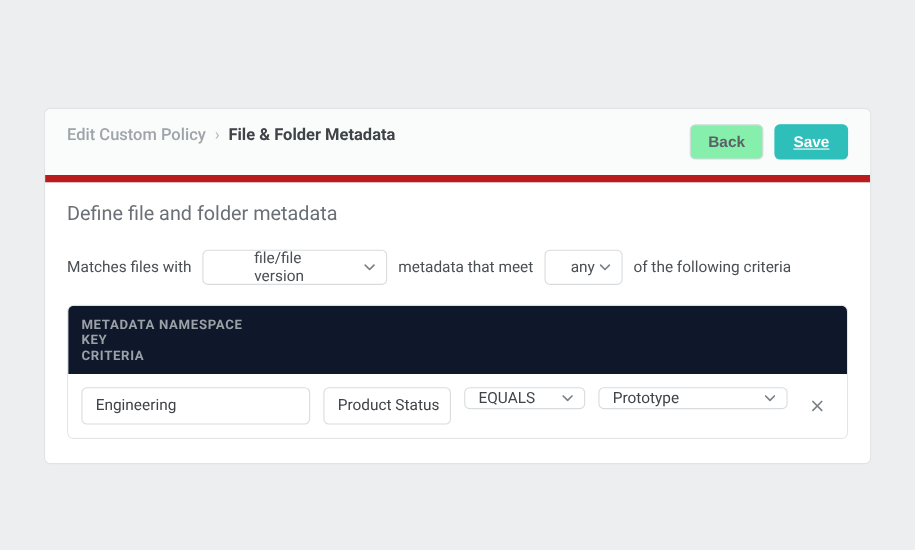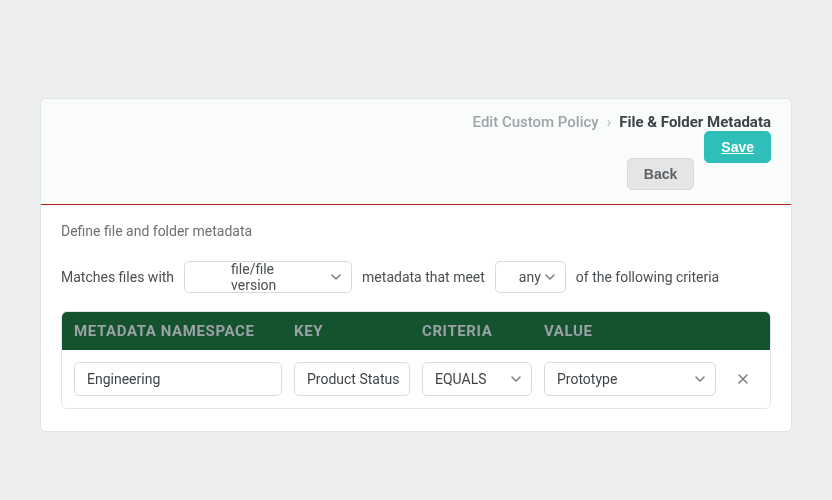--- a/index.html
+++ b/index.html
@@ -13,27 +13,26 @@
     color: #404548;
   }
   .panel {
     margin: 98px 40px 0 40px;
     background: #ffffff;
     border: 1px solid #e1e4e6;
     border-radius: 6px;
   }
   .panel-header {
     display: flex;
-    align-items: flex-end;
+    align-items: flex-start;
     justify-content: space-between;
     padding: 14px 20px;
-    border-bottom: 1px solid #b91c1c;
+    border-bottom: 7px solid #b91c1c;
     background: #fafbfb;
     border-radius: 6px 6px 0 0;
-    flex-direction: column;
   }
   .breadcrumb {
     display: flex;
     align-items: center;
     gap: 8px;
     font-size: 15px;
   }
   .crumb-parent { color: #9ea4a9; font-weight: 500; }
   .crumb-sep { color: #b2b8bc; }
   .crumb-current { color: #3e4347; font-weight: 700; }
@@ -43,33 +42,32 @@
     padding: 0 16px;
     border-radius: 5px;
     font-size: 14px;
     font-weight: 600;
     cursor: pointer;
     display: inline-flex;
     align-items: center;
     justify-content: center;
   }
   .btn-default {
-    background: #e5e5e5;
+    background: #86efac;
     border: 1px solid #d6dadd;
     color: #5b6165;
-    margin-top: 27px;
   }
   .btn-primary {
     background: #2ebfbb;
     border: 1px solid #2ebfbb;
     color: #ffffff;
     text-decoration: underline;
   }
   .panel-body { padding: 18px 20px 22px 20px; }
-  .section-title { color: #6a7075; font-size: 14px; margin-bottom: 22px; }
+  .section-title { color: #6a7075; font-size: 18px; margin-bottom: 22px; }
   .match-row {
     display: flex;
     align-items: center;
     gap: 10px;
     flex-wrap: nowrap;
     margin-bottom: 18px;
     color: #4a4f53;
   }
   .select-like {
     position: relative;
@@ -95,26 +93,27 @@
     pointer-events: none;
   }
   .chev svg { display: block; }
   .table {
     border: 1px solid #e2e5e8;
     border-radius: 6px;
     overflow: hidden;
   }
   .thead {
     display: flex;
-    background: #14532d;
+    background: #0f172a;
     padding: 10px 12px;
-    font-size: 15px;
+    font-size: 12px;
     letter-spacing: 0.6px;
     font-weight: 700;
     color: #9aa1a7;
+    flex-direction: column;
   }
   .col-ns { width: 220px; }
   .col-key { width: 128px; }
   .col-crit { width: 122px; }
   .col-val { flex: 1; }
   .col-del { width: 30px; }
   .trow {
     display: flex;
     padding: 12px;
     gap: 0;
@@ -130,21 +129,21 @@
     color: #3f4448;
     display: flex;
     align-items: center;
     overflow: hidden;
     white-space: nowrap;
   }
   .cell { padding-right: 12px; }
   .cell.col-del { padding-right: 0; display:flex; align-items:center; justify-content:center;}
   .sel-box {
     position: relative;
-    height: 34px;
+    height: 20px;
     border: 1px solid #d8dcdf;
     border-radius: 5px;
     background: #ffffff;
     padding: 0 48px 0 12px;
     font-size: 14px;
     color: #3f4448;
     display: flex;
     align-items: center;
     cursor: pointer;
   }
@@ -202,21 +201,20 @@
         </span>
       </div>
       <span>of the following criteria</span>
     </div>
 
     <div class="table">
       <div class="thead">
         <div class="col-ns">METADATA NAMESPACE</div>
         <div class="col-key">KEY</div>
         <div class="col-crit">CRITERIA</div>
-        <div class="col-val">VALUE</div>
         <div class="col-del"></div>
       </div>
       <div class="trow">
         <div class="cell col-ns">
           <div class="input-like" style="width:100%;">
             <span>Engineering</span>
           </div>
         </div>
         <div class="cell col-key">
           <div class="input-like" style="width:100%;">

